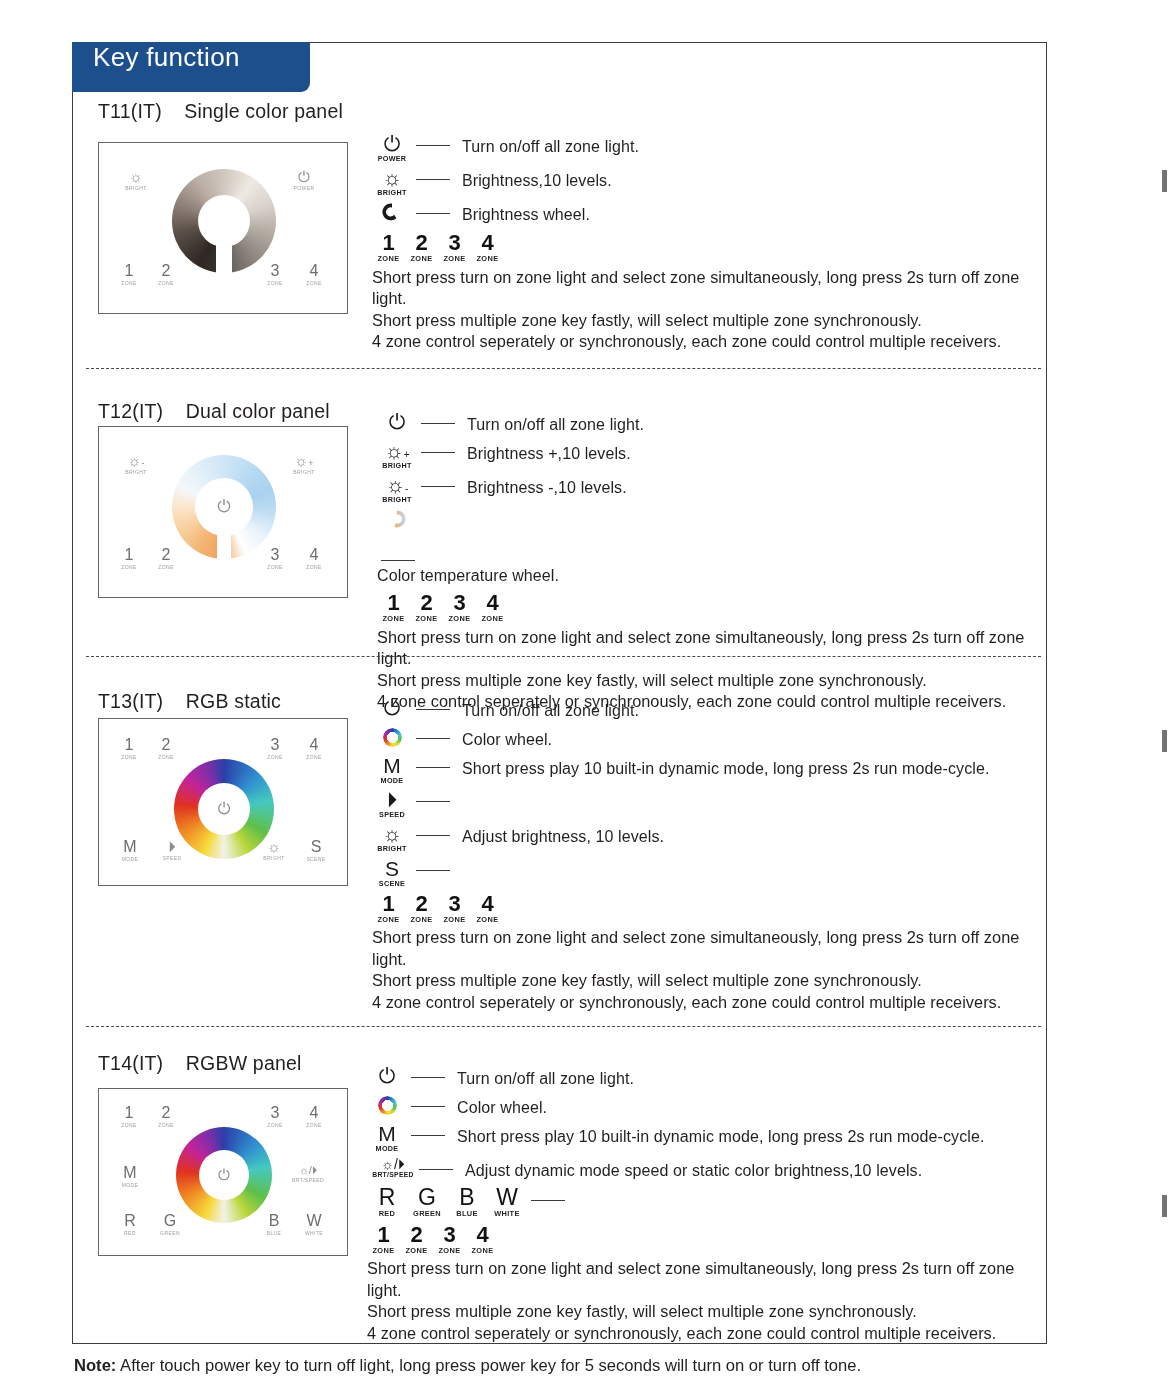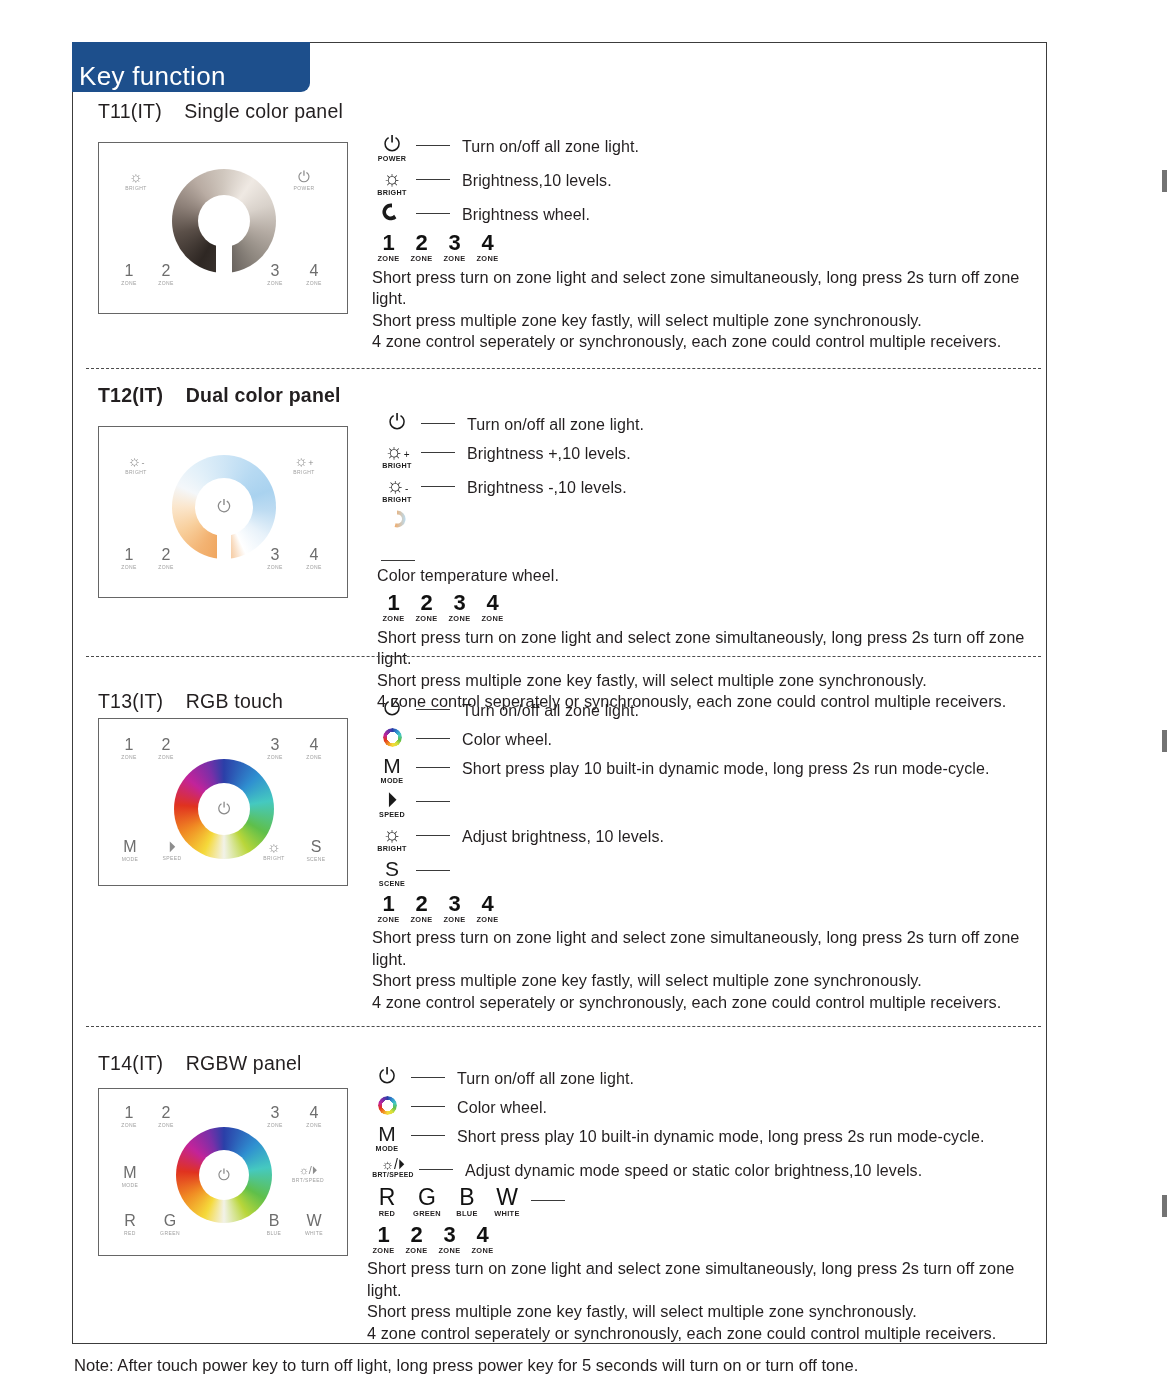--- a/index.html
+++ b/index.html
@@ -20,22 +20,22 @@
     border: 1.4px solid #3c3c3c;
   }
 
   
   .badge {
     position: absolute;
     left: 72px; top: 42px;
     width: 238px; height: 50px;
     background: #1d4f8c;
     border-bottom-right-radius: 9px;
-    display: flex; align-items: flex-end;
-    padding-left: 7px;
+    display: flex; align-items: flex-start;
+    padding-left: 21px;
     z-index: 5;
   }
   .badge-text {
     color: #ffffff;
     font-size: 26px;
     font-weight: 400;
     letter-spacing: .3px;
   }
 
   
@@ -152,21 +152,21 @@
   .rgbw-key { width: 40px; text-align:center; line-height:1; }
   .rgbw-key .L { font-size: 23px; display:block; color:#111; }
   .rgbw-key .s { font-size: 7.4px; font-weight:700; letter-spacing:.3px; display:block; margin-top:1px;}
 
   
   .note {
     position: absolute;
     left: 74px; top: 1356px;
     font-size: 16.6px;
   }
-  .note b { font-weight: 400; text-align: right; }
+  .note b { font-weight: 700; text-align: right; }
 
   
   .artifact {
     position: absolute;
     width: 5px; height: 22px;
     background: #5a5a5a;
     opacity: .85;
   }
 </style>
 </head>
@@ -262,21 +262,21 @@
     </div>
 
     <div class="para">Short press turn on zone light and select zone simultaneously, long press 2s turn off zone light.
 Short press multiple zone key fastly, will select multiple zone synchronously.
 4 zone control seperately or synchronously, each zone could control multiple receivers.</div>
   </div>
 </div>
 
 <div class="section" id="sec-1">
   <div class="divider"></div>
-  <div class="sec-title" style="top:16px;font-weight:bold;">T12(IT)    Dual color panel</div>
+  <div class="sec-title" style="top:32px;">T12(IT)    Dual color panel</div>
 
   <div class="device" id="dev-1">
     <div class="dev-key" style="left:14px;top:26px;">
       <span class="glyph">☼<span style="font-size:9px;">-</span></span>
       <span class="sub">BRIGHT</span>
     </div>
     <div class="dev-key" style="left:182px;top:26px;">
       <span class="glyph">☼<span style="font-size:9px;">+</span></span>
       <span class="sub">BRIGHT</span>
     </div>
@@ -366,21 +366,21 @@
     </div>
 
     <div class="para">Short press turn on zone light and select zone simultaneously, long press 2s turn off zone light.
 Short press multiple zone key fastly, will select multiple zone synchronously.
 4 zone control seperately or synchronously, each zone could control multiple receivers.</div>
   </div>
 </div>
 
 <div class="section" id="sec-2">
   <div class="divider"></div>
-  <div class="sec-title" style="top:34px;">T13(IT)    RGB touch</div>
+  <div class="sec-title" style="top:34px;">T13(IT)    RGB static</div>
 
   <div class="device" id="dev-2">
     <div class="dev-key" style="left:7px;top:18px;">
       <span class="big">1</span>
       <span class="sub">ZONE</span>
     </div>
     <div class="dev-key" style="left:44px;top:18px;">
       <span class="big">2</span>
       <span class="sub">ZONE</span>
     </div>

